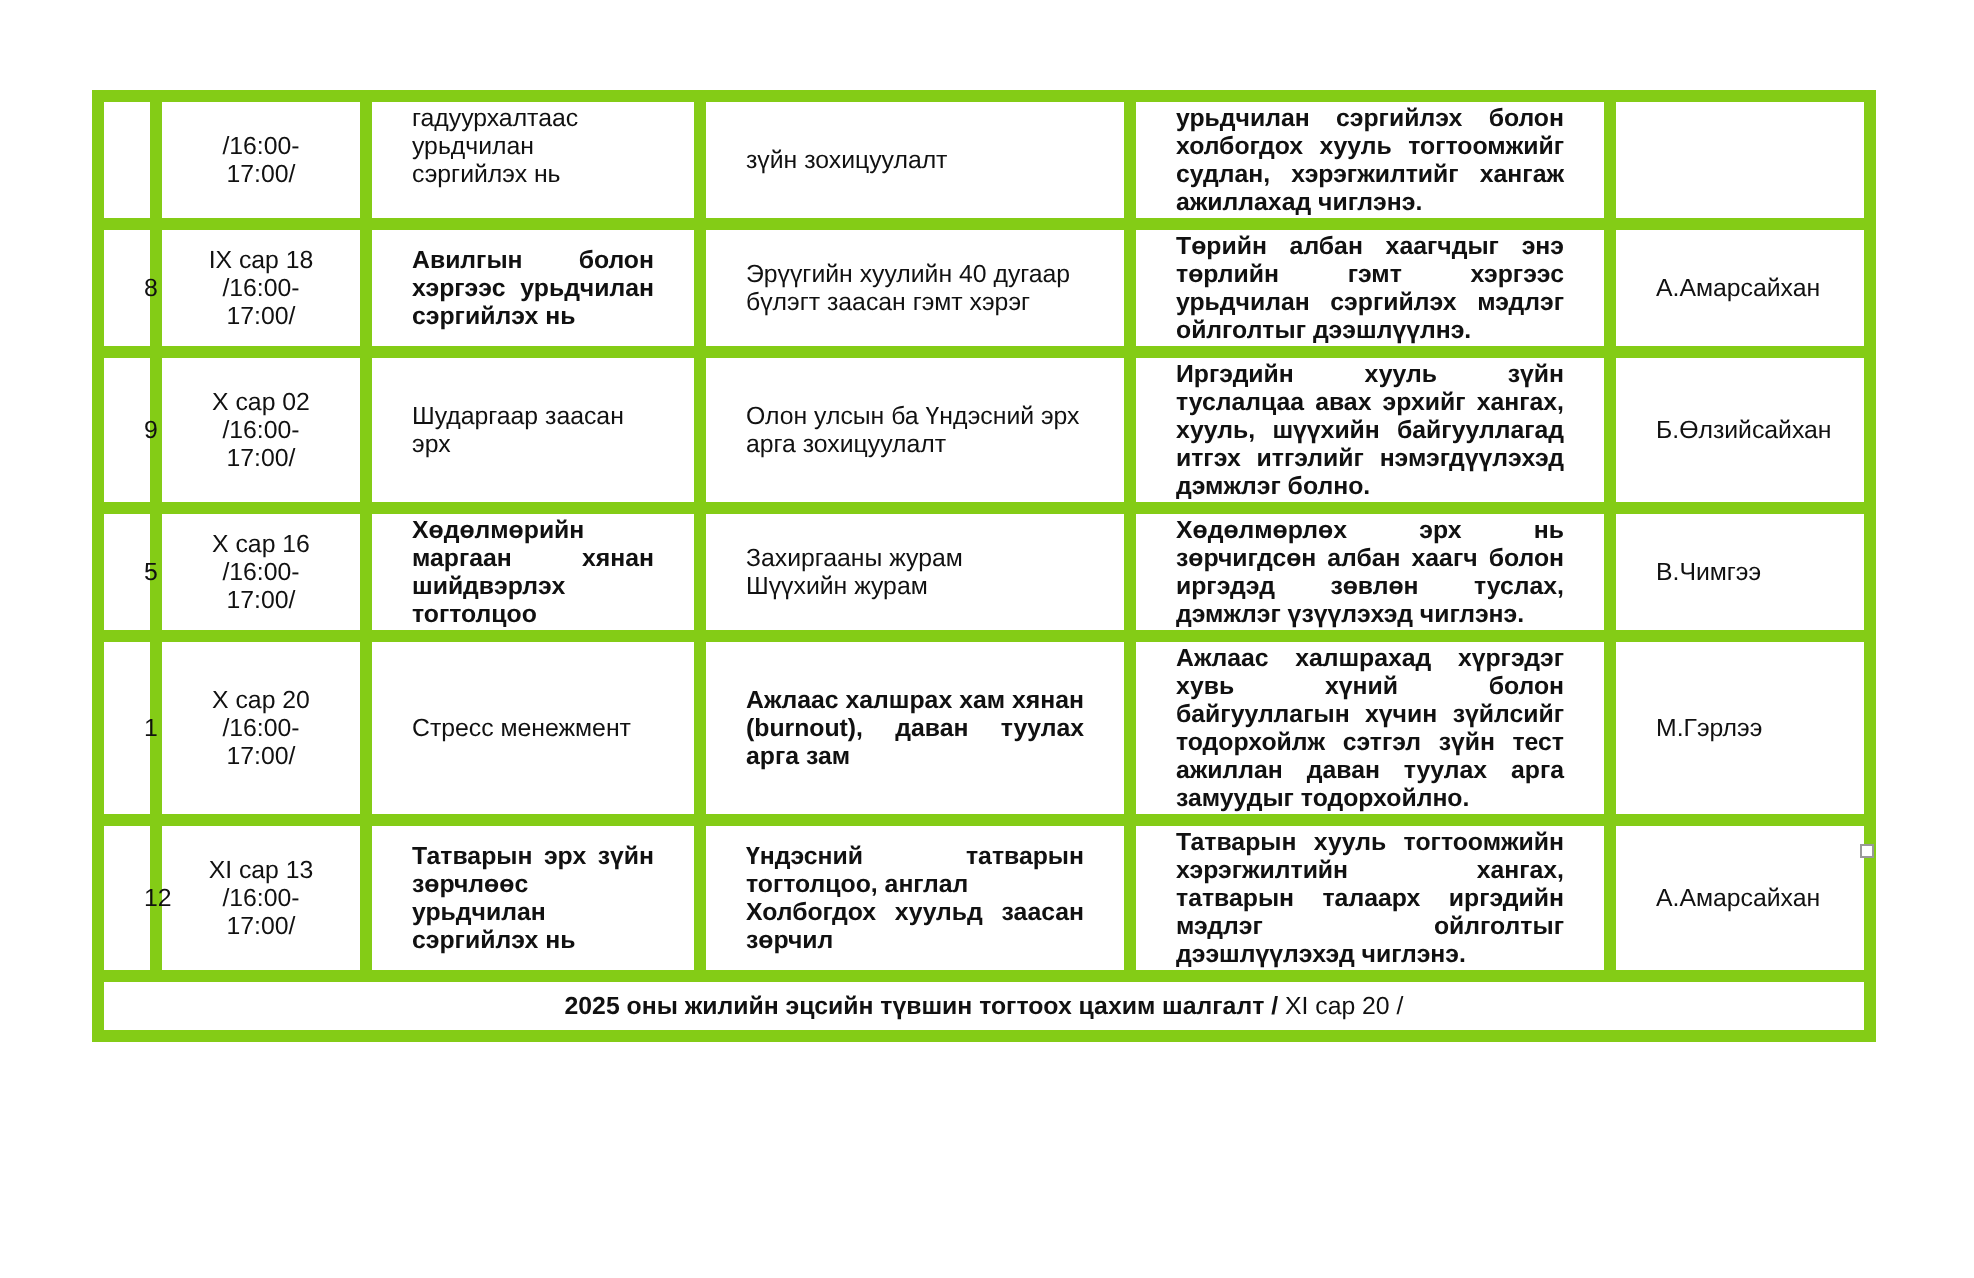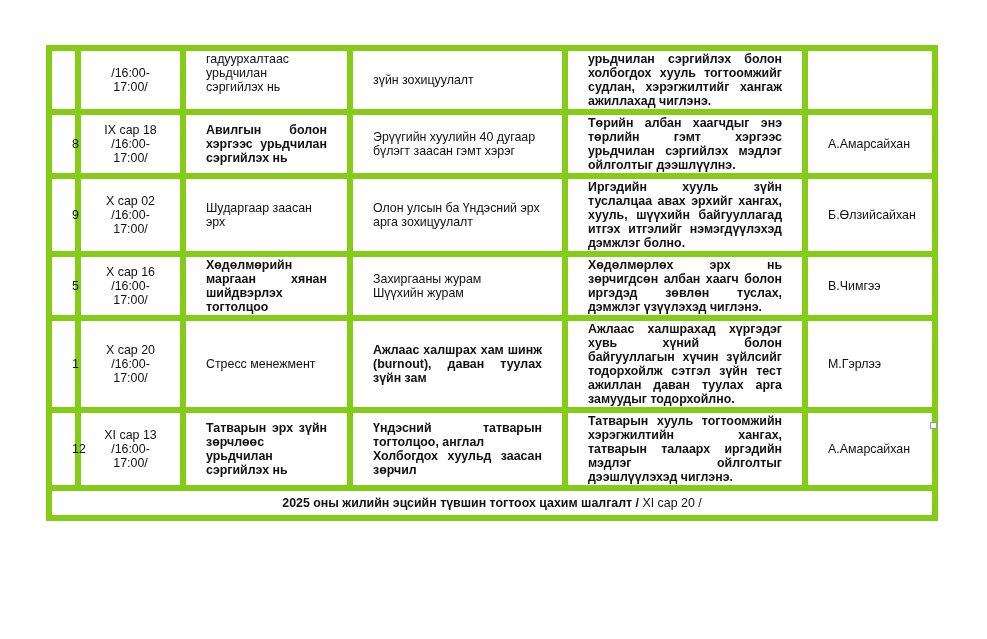--- a/index.html
+++ b/index.html
@@ -101,21 +101,21 @@
     </tr>
 
     <tr class="r11">
       <td class="num">1</td>
       <td class="date">
         <span class="line">X сар 20</span>
         <span class="line">/16:00-17:00/</span>
       </td>
       <td>Стресс менежмент</td>
       <td class="just">
-        <span>Ажлаас халшрах хам шинж (burnout), даван туулах зүйн зам</span>
+        <span>Ажлаас халшрах хам хянан (burnout), даван туулах арга зам</span>
       </td>
       <td class="just">Ажлаас халшрахад хүргэдэг хувь хүний болон байгууллагын хүчин зүйлсийг тодорхойлж сэтгэл зүйн тест ажиллан даван туулах арга замуудыг тодорхойлно.</td>
       <td>М.Гэрлээ</td>
     </tr>
 
     <tr class="r12">
       <td class="num">12</td>
       <td class="date">
         <span class="line">XI сар 13</span>
         <span class="line">/16:00-17:00/</span>

